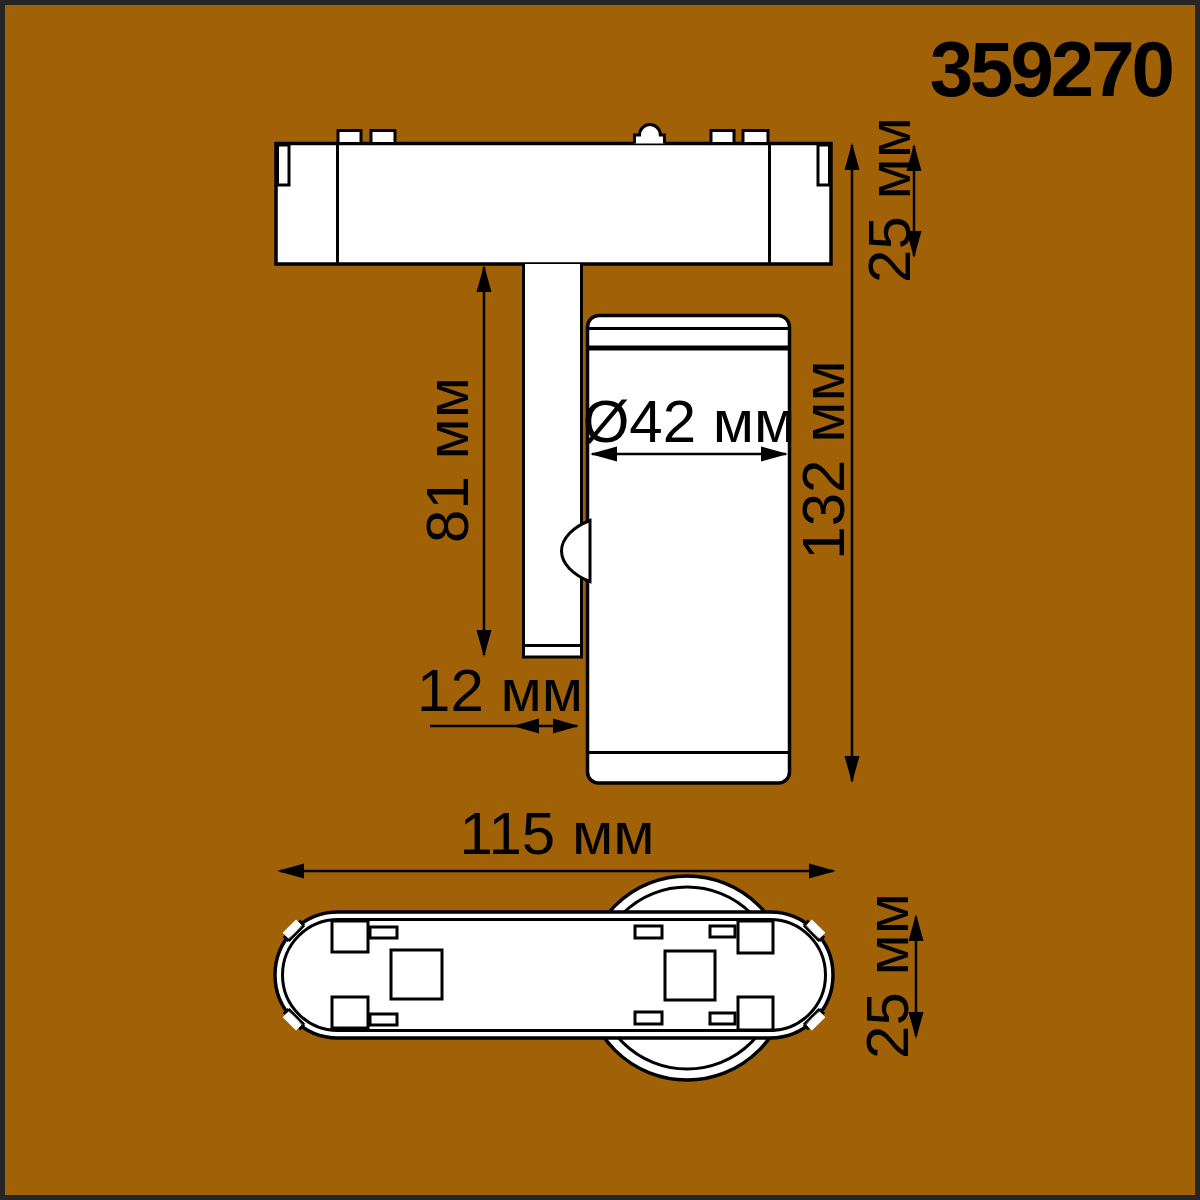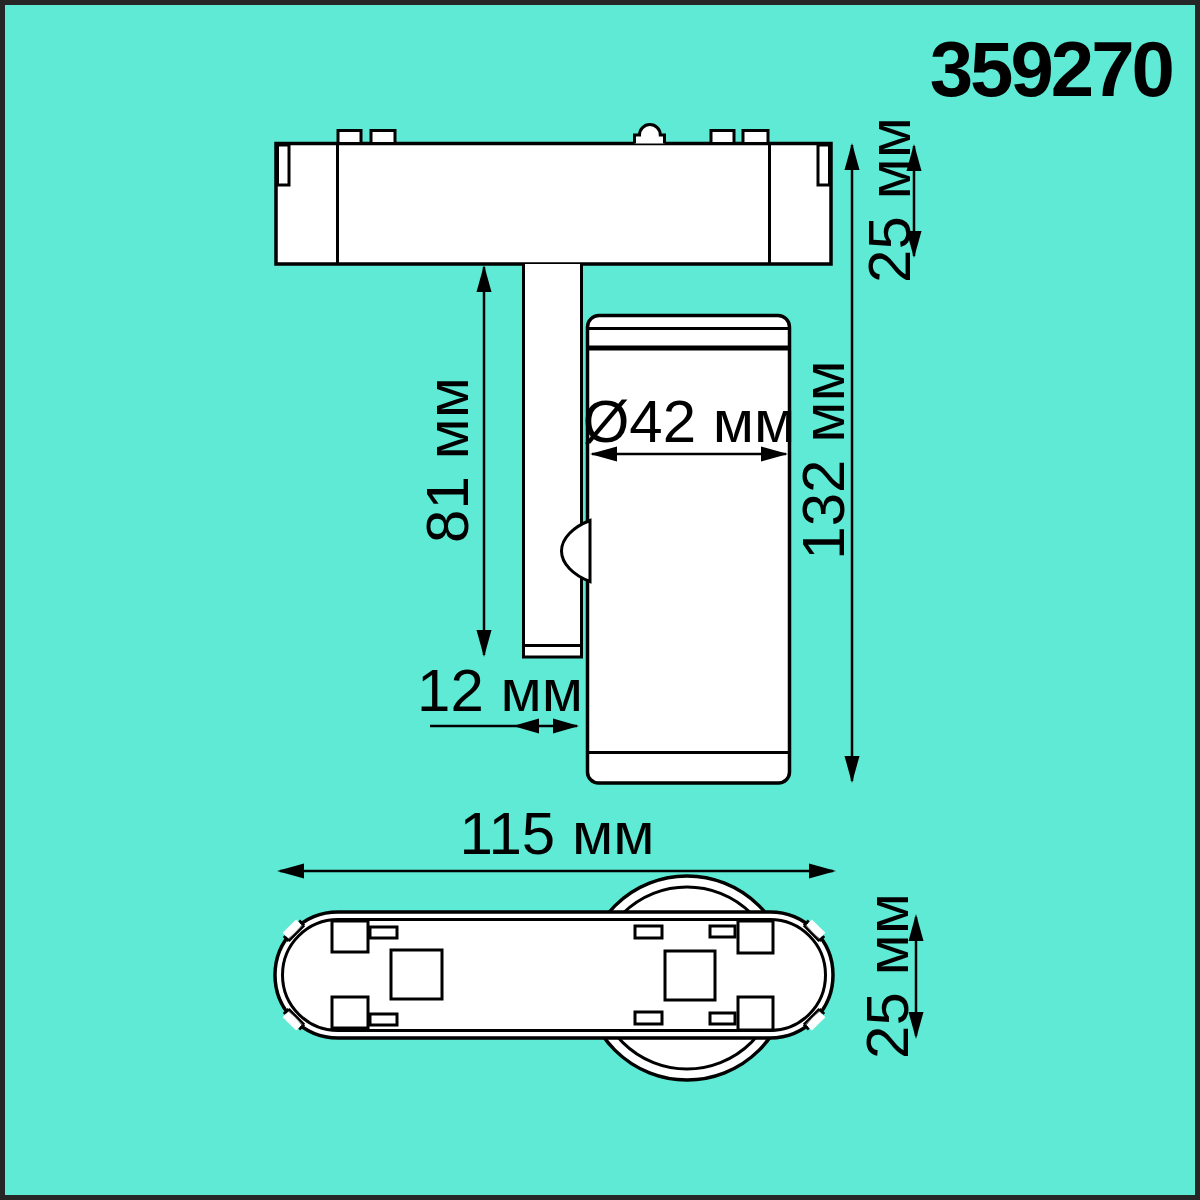--- a/index.html
+++ b/index.html
@@ -4,21 +4,21 @@
 <style>
   html, body {
     margin: 0;
     padding: 0;
     background: #ffffff;
   }
   .page {
     position: relative;
     width: 1200px;
     height: 1200px;
-    background: #5eead4;
+    background: #a16207;
     font-family: "Liberation Sans", "DejaVu Sans", sans-serif;
   }
   svg { display: block; }
   .dim-label {
     font-family: "Liberation Sans", "DejaVu Sans", sans-serif;
     font-size: 60px;
     fill: #000000;
   }
   .part-number {
     font-family: "Liberation Sans", "DejaVu Sans", sans-serif;

